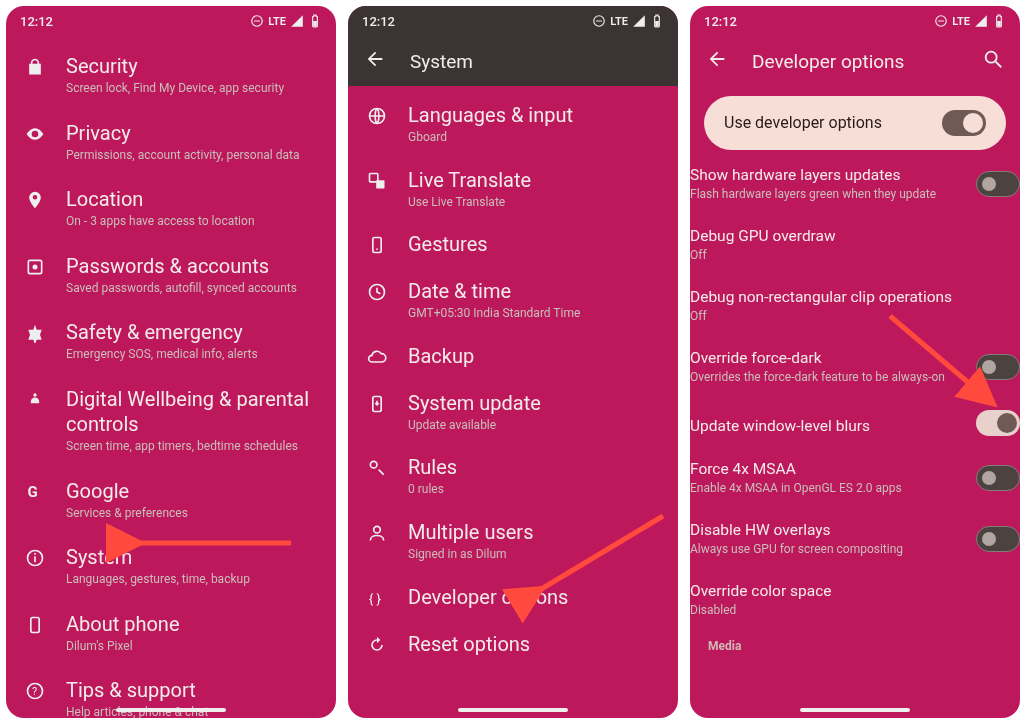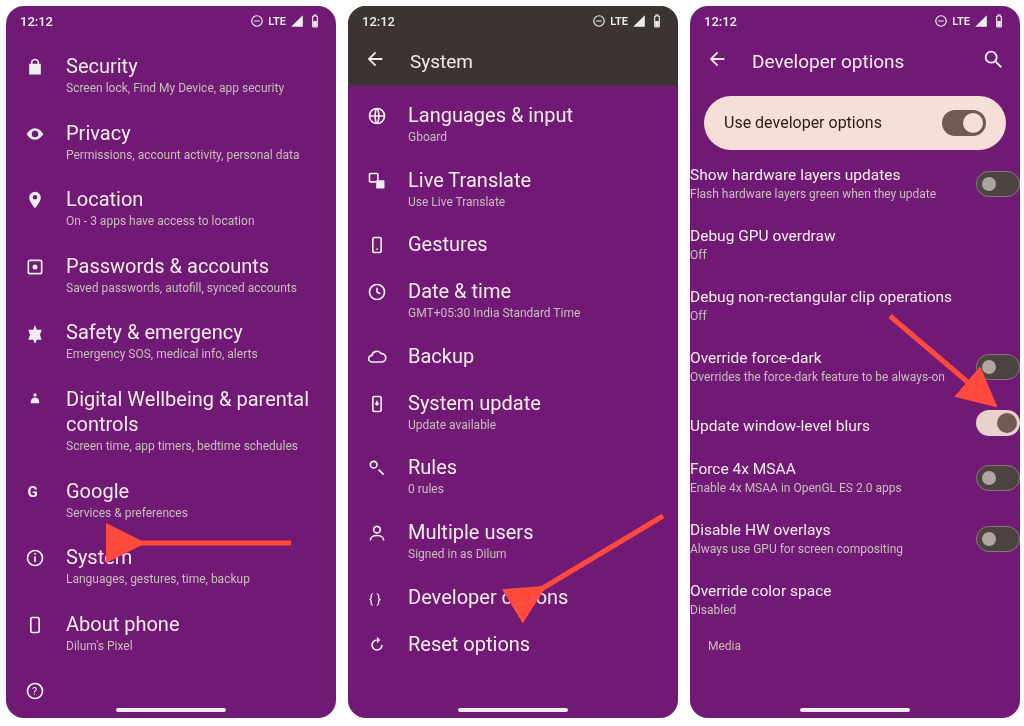--- a/index.html
+++ b/index.html
@@ -1,17 +1,17 @@
 <!DOCTYPE html>
 <html><head>
 <meta charset="utf-8">
 <style>
   html,body{margin:0;padding:0;background:#fff;font-family:Roboto,Arial,sans-serif}
   body{width:1024px;height:726px;display:flex;gap:12px;padding:6px;box-sizing:border-box}
-  .phone{flex:0 0 330px;height:712px;background:#701a75;border-radius:18px;overflow:hidden;color:#eee;position:relative;display:flex;flex-direction:column}
+  .phone{flex:0 0 330px;height:712px;background:#be185d;border-radius:18px;overflow:hidden;color:#eee;position:relative;display:flex;flex-direction:column}
   .phone:nth-child(2){flex:0 0 330px}
   .phone:nth-child(3){flex:0 0 330px}
   
   .statusbar{height:30px;display:flex;align-items:center;justify-content:space-between;padding:0 14px;font-size:13px;font-weight:500;color:#eee}
   .statusbar .right{display:flex;align-items:center;gap:4px}
   .statusbar svg{width:14px;height:14px;fill:#eee}
   
   .appbar{height:50px;display:flex;align-items:center;padding:0 16px;gap:24px;font-size:19px;color:#f3ebe9}
   .appbar.colored{background:#3b3432}
   .appbar .back svg{width:22px;height:22px;fill:#f3ebe9}
@@ -37,21 +37,21 @@
   .switch.off::after{content:"";position:absolute;left:5px;top:5px;width:14px;height:14px;background:#b0a5a1;border-radius:50%}
   .switch.onlight{background:#e9d1cb}
   .switch.onlight::after{content:"";position:absolute;right:3px;top:3px;width:20px;height:20px;background:#6f5a55;border-radius:50%}
   
   .drow{display:flex;align-items:flex-end;padding:12px 0;gap:14px}
   .drow .txt{flex:1}
   .drow .ttl{font-size:15.5px}
   .drow .sub{font-size:12px}
   .drow .switch{align-self:center;min-width:44px}
   
-  .section-label{font-size:12px;color:#d0b9b3;padding:8px 18px 0;font-weight:400}
+  .section-label{font-size:12px;color:#d0b9b3;padding:8px 18px 0;font-weight:700}
   
   .navpill{position:absolute;bottom:6px;left:50%;transform:translateX(-50%);width:110px;height:4px;border-radius:3px;background:#eee}
   
   .arrow{position:absolute;pointer-events:none}
   .arrow svg{overflow:visible}
 </style>
 </head>
 <body>
 
 <div class="phone">
@@ -176,20 +176,24 @@
           <span class="ttl">About phone</span>
           <span class="sub">Dilum's Pixel</span>
         </span>
     </div>
     <div class="row">
       <span class="ico">
           <svg viewBox="0 0 24 24">
             <circle cx="12" cy="12" r="9" fill="none" stroke="#eee" stroke-width="2"></circle>
             <text x="8.5" y="17" font-size="13" fill="#eee">?</text>
           </svg>
+        </span>
+      <span class="txt">
+          <span class="ttl">Tips &amp; support</span>
+          <span class="sub">Help articles, phone &amp; chat</span>
         </span>
     </div>
   </div>
   <div class="navpill"></div>
 
   <div class="arrow" style="left:120px;top:522px">
     <svg width="170" height="30">
         <defs>
           <marker id="ah1" markerWidth="8" markerHeight="8" refX="2" refY="4" orient="auto">
             <path d="M8 0L0 4l8 4z" fill="#ff4a3d"></path>

